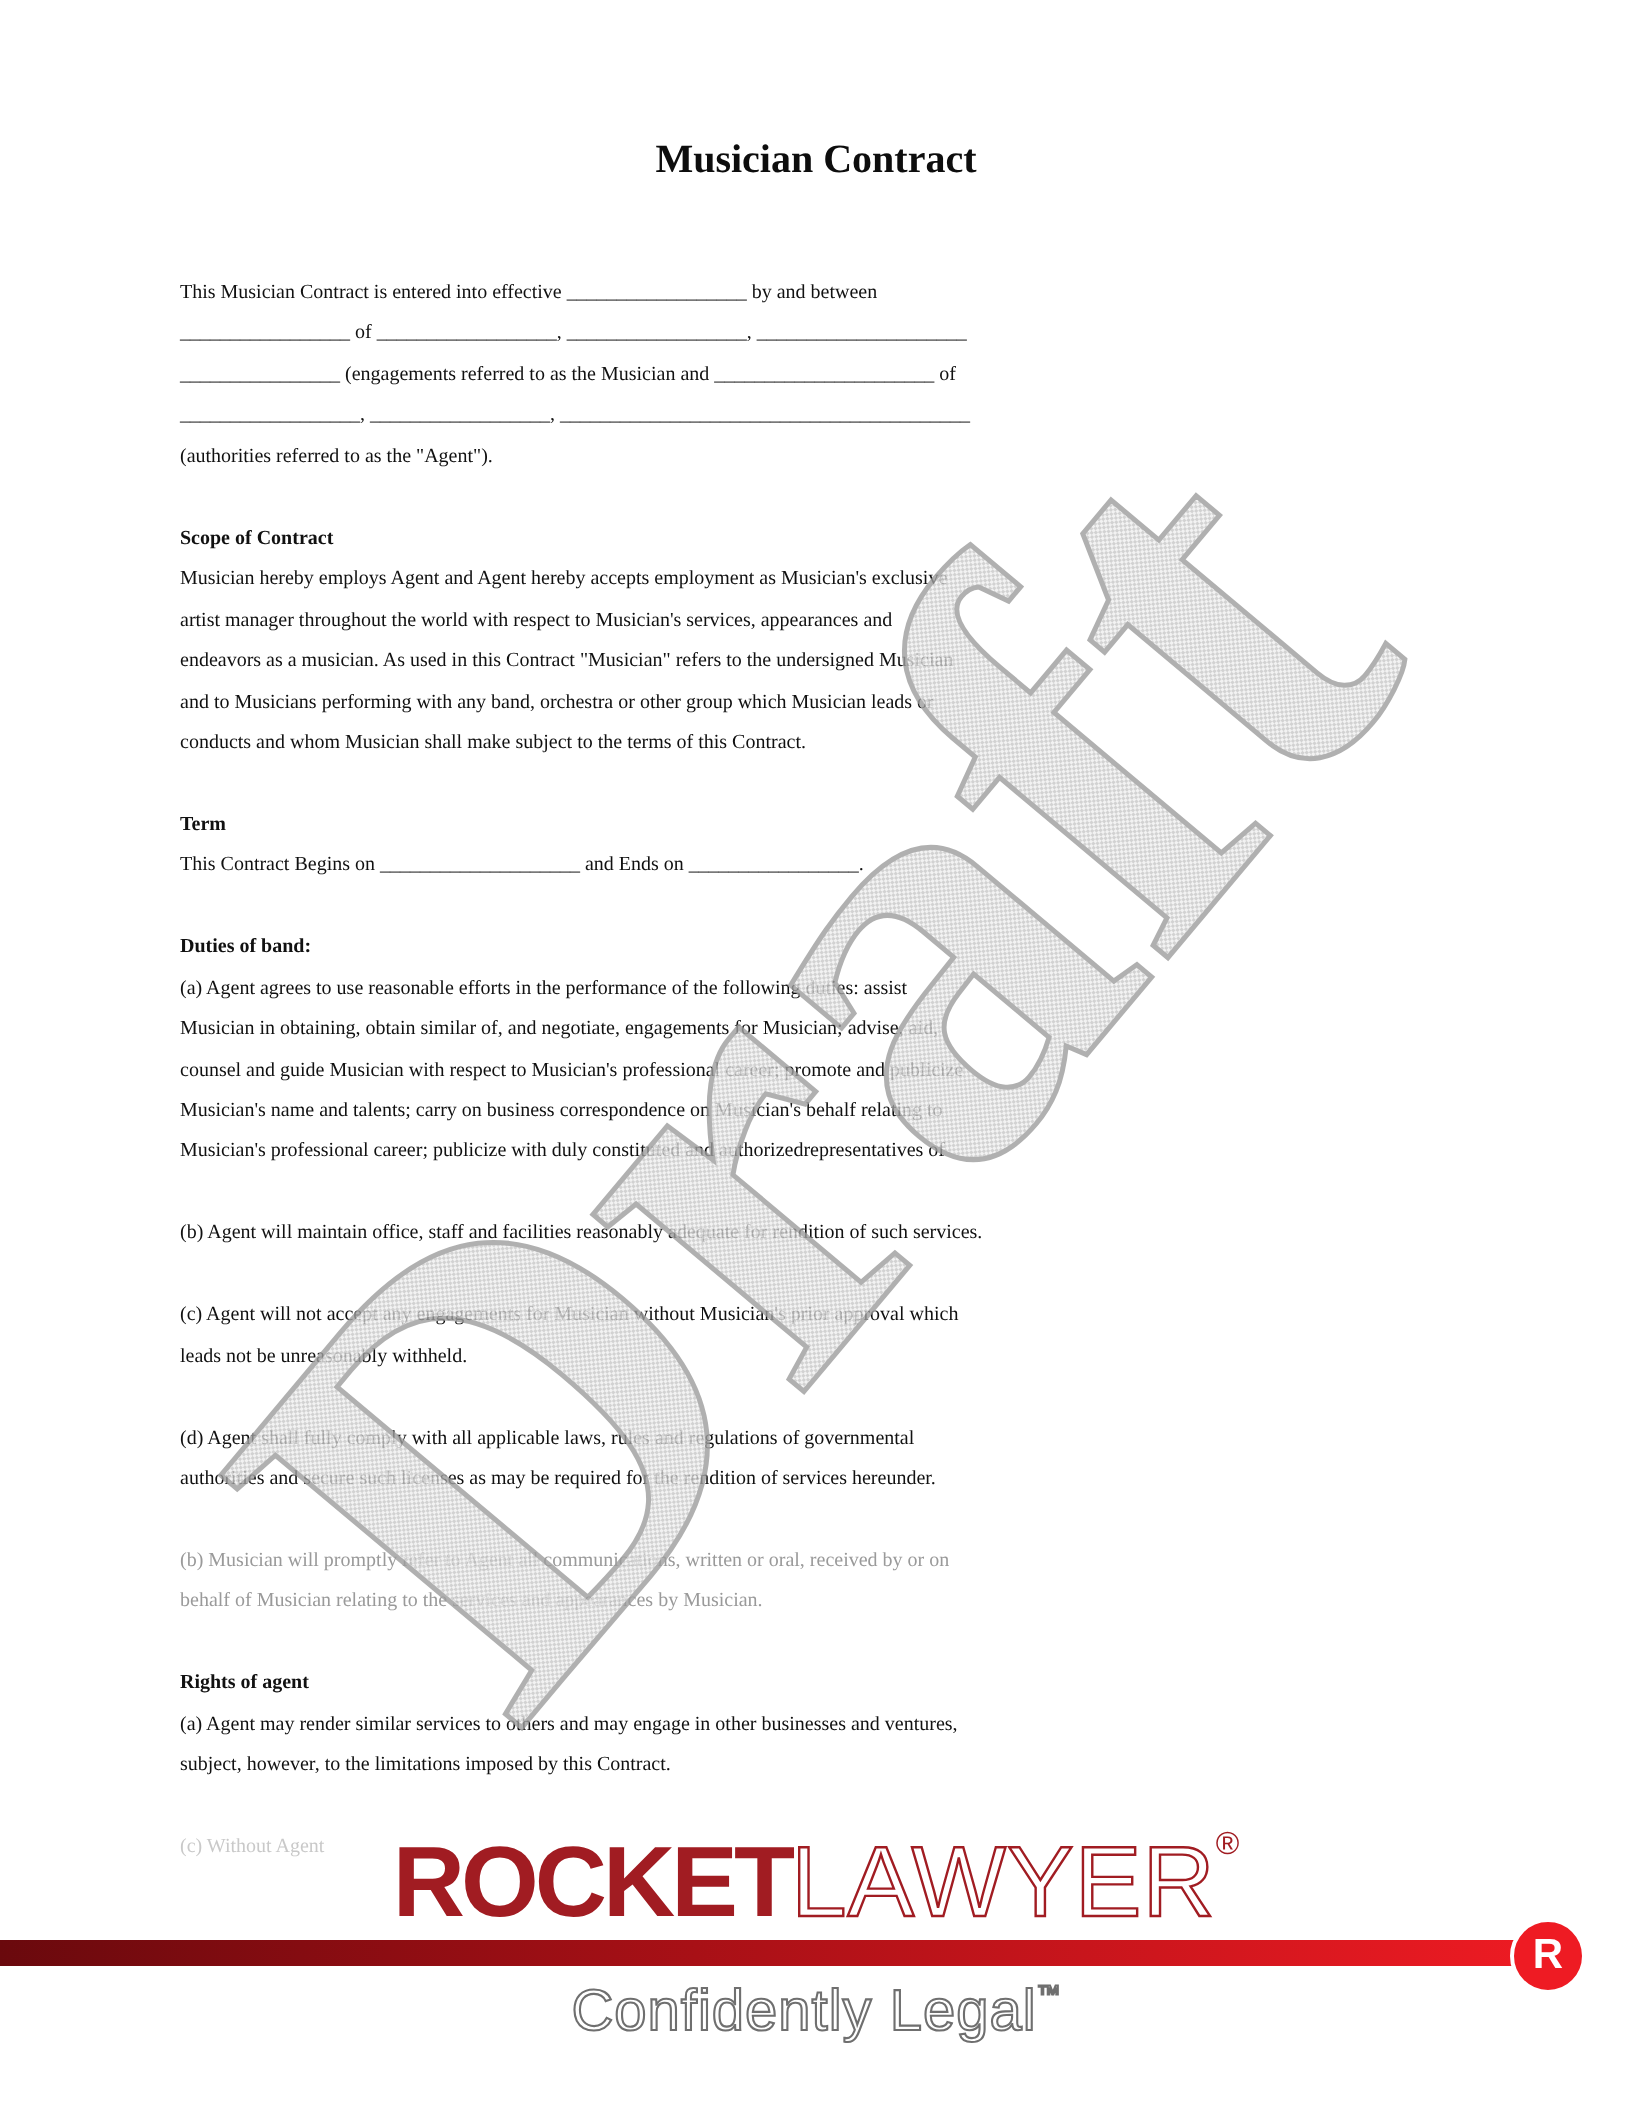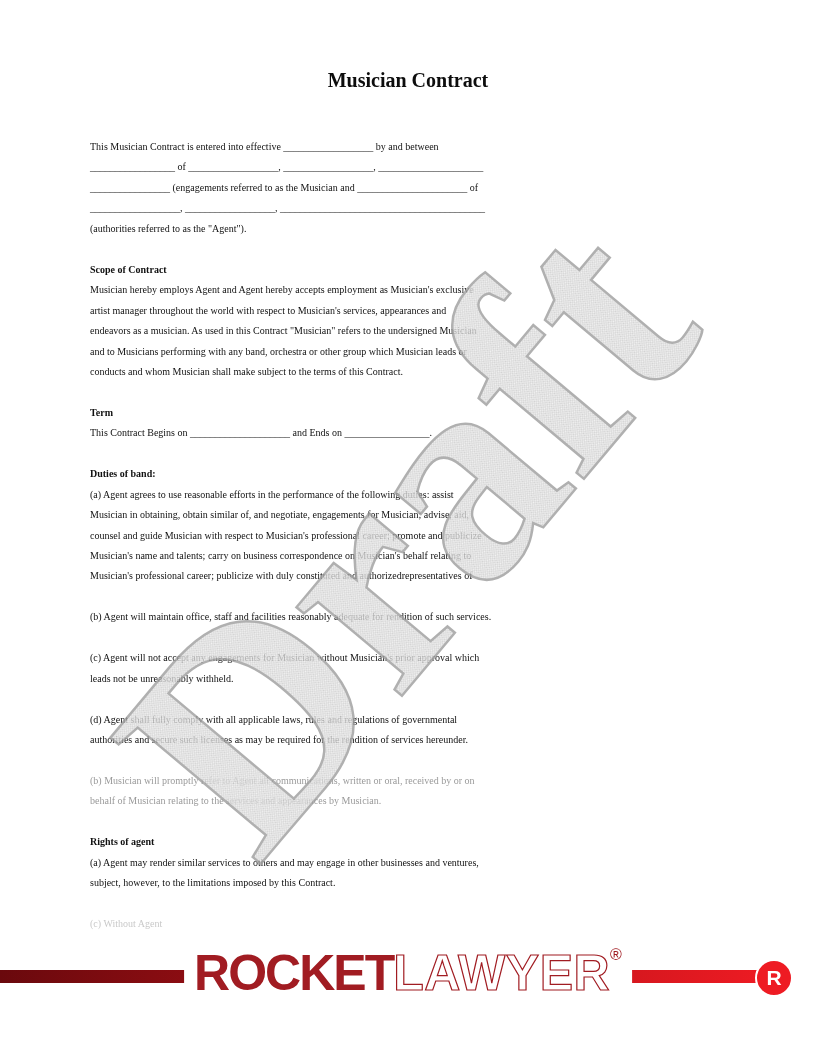--- a/index.html
+++ b/index.html
@@ -42,29 +42,28 @@
   
   .footer-logo {
     position: absolute; top: 912px; left: 50%;
     transform: translateX(-50%);
     background: #ffffff;
     padding: 0 10px;
     display: flex; align-items: baseline;
     z-index: 10;
     font-family: "Liberation Sans", sans-serif;
     white-space: nowrap;
-    margin-top: 32px;
   }
   .logo-rocket {
     font-size: 50px; font-weight: 700;
     letter-spacing: -2px;
     color: var(--brand-red, #a11c22);
   }
   .logo-lawyer {
-    font-size: 50px; font-weight: 700;
+    font-size: 50px; font-weight: 400;
     letter-spacing: 0.5px;
     color: var(--brand-red, #a11c22);
   }
   .logo-reg {
     font-size: 16px;
     color: var(--brand-red, #a11c22);
     align-self: flex-start;
     line-height: 22px;
   }
   @supports (-webkit-text-stroke: 1px red) {
@@ -184,14 +183,17 @@
       <span class="logo-lawyer">LAWYER</span>
       <span class="logo-reg">®</span>
   </div>
 
   <div class="footer-bar"></div>
 
   <div class="footer-badge">
     <span>R</span>
   </div>
 
+  <div class="footer-tagline">
+    <span class="tagline-text">Confidently Legal</span><span class="tagline-tm">™</span>
+  </div>
 
 </div>
 
 </body></html>

